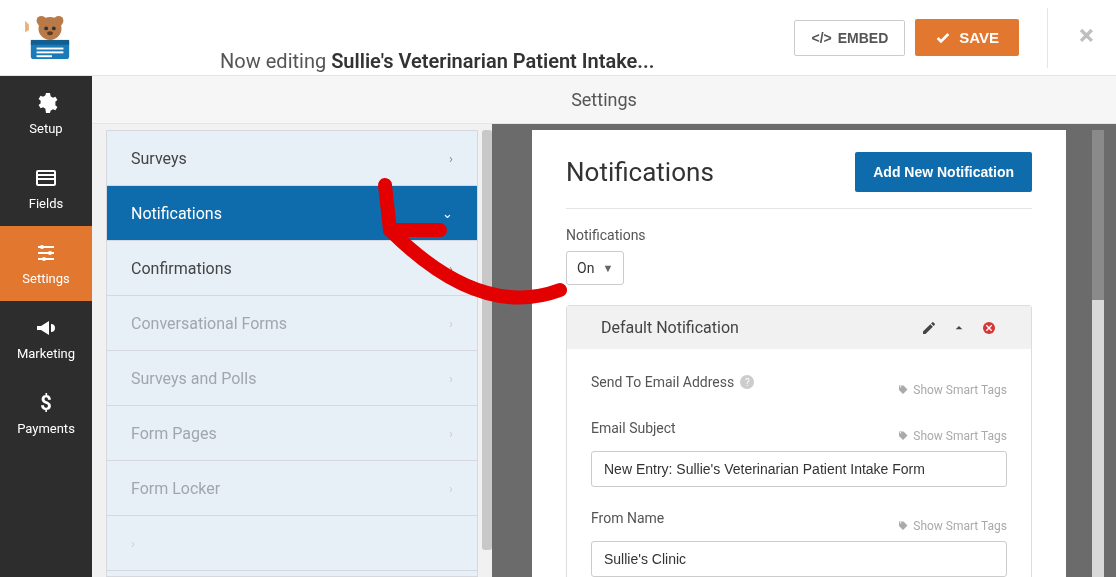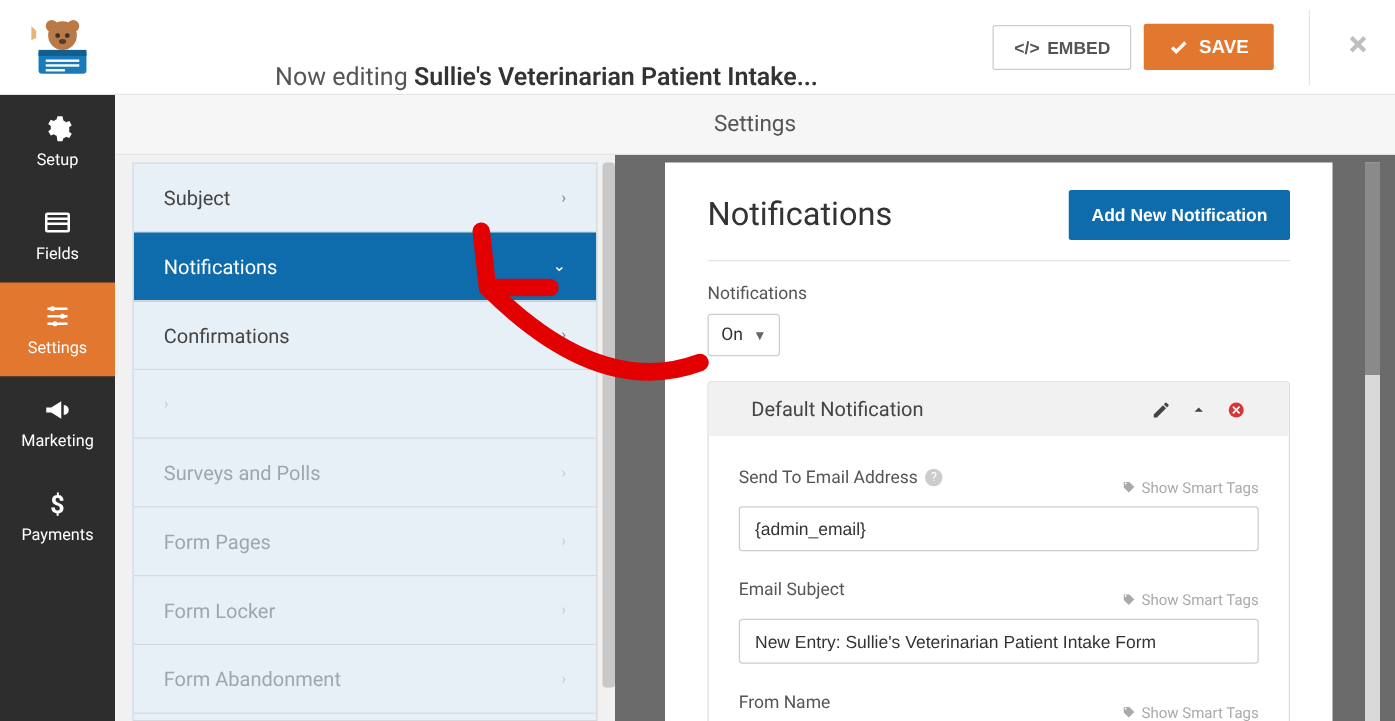--- a/index.html
+++ b/index.html
@@ -147,48 +147,48 @@
   </div>
 </div>
 
 <div class="content">
   <div class="settings-title">Settings</div>
   <div class="cols">
 
     <div class="menu-wrap">
       <div class="menu">
         <div class="menu-item">
-          <span>Subject</span>
+          <span>Surveys</span>
           <span class="chev">›</span>
         </div>
         <div class="menu-item active">
           <span>Notifications</span>
           <span class="chev">⌄</span>
         </div>
         <div class="menu-item">
           <span>Confirmations</span>
           <span class="chev">›</span>
         </div>
         <div class="menu-item disabled">
+          <span>Conversational Forms</span>
           <span class="chev">›</span>
         </div>
         <div class="menu-item disabled">
           <span>Surveys and Polls</span>
           <span class="chev">›</span>
         </div>
         <div class="menu-item disabled">
           <span>Form Pages</span>
           <span class="chev">›</span>
         </div>
         <div class="menu-item disabled">
           <span>Form Locker</span>
           <span class="chev">›</span>
         </div>
         <div class="menu-item disabled">
-          <span>Form Abandonment</span>
           <span class="chev">›</span>
         </div>
       </div>
       <div class="menu-scroll"></div>
     </div>
 
     <div class="panel-wrap">
       <div class="panel">
         <div class="panel-head">
           <div class="panel-h1">Notifications</div>
@@ -225,21 +225,20 @@
                   <span>Send To Email Address</span>
                   <span class="help-q">?</span>
                 </div>
                 <div class="smart">
                   <svg width="12" height="12" viewBox="0 0 24 24">
                       <path fill="#aaa" d="M21 11l-8-8H4v9l8 8 9-9zM7 7a1.5 1.5 0 110-3 1.5 1.5 0 010 3z"></path>
                     </svg>
                   <span>Show Smart Tags</span>
                 </div>
               </div>
-              <input class="finput" value="{admin_email}" style="">
             </div>
 
             <div class="frow">
               <div class="frow-head">
                 <div class="flabel">
                     <span>Email Subject</span>
                   </div>
                 <div class="smart">
                   <svg width="12" height="12" viewBox="0 0 24 24">
                       <path fill="#aaa" d="M21 11l-8-8H4v9l8 8 9-9zM7 7a1.5 1.5 0 110-3 1.5 1.5 0 010 3z"></path>

